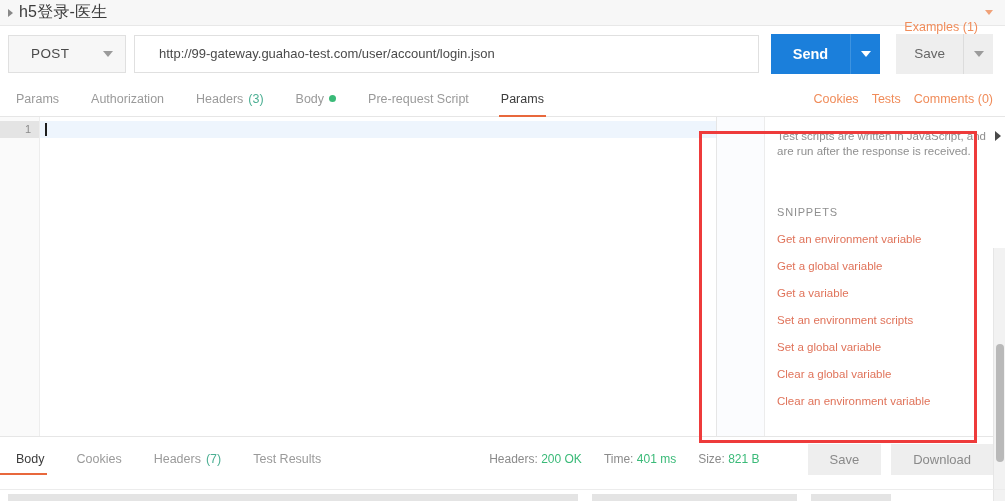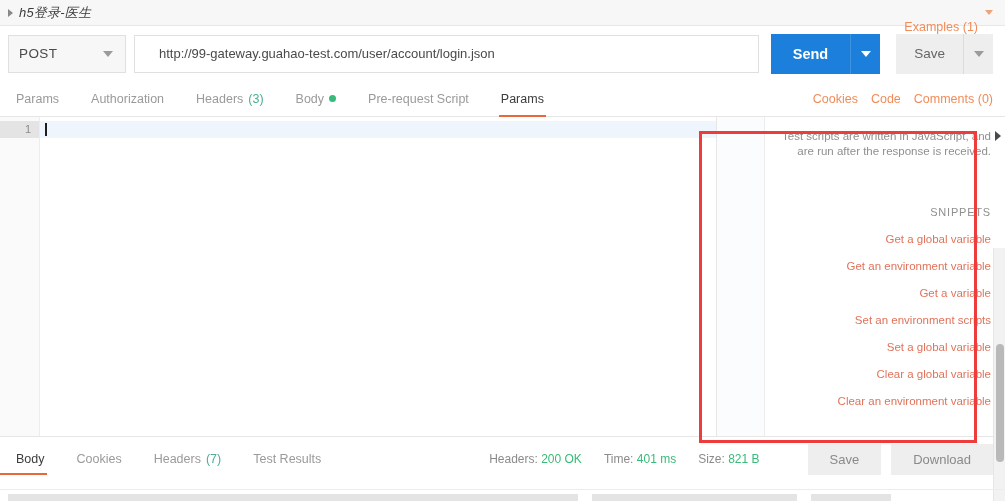--- a/index.html
+++ b/index.html
@@ -21,21 +21,21 @@
     padding: 0 12px 0 8px;
   }
   .title-left { display: flex; align-items: center; gap: 6px; }
   .tri-right {
     width: 0; height: 0;
     border-left: 5px solid #888;
     border-top: 4px solid transparent;
     border-bottom: 4px solid transparent;
   }
   .req-title {
-    font-size: 13px; color: #3b3b3b; letter-spacing: .2px; font-style: italic;
+    font-size: 16px; color: #3b3b3b; letter-spacing: .2px;
   }
   .title-right { margin-left: auto; display: flex; align-items: center; gap: 7px; }
   .examples-link { font-size: 12.5px; color: #f08c5a; margin-top: 28px; }
   .caret-down-o {
     width: 0; height: 0;
     border-top: 5px solid #f0a279;
     border-left: 4px solid transparent;
     border-right: 4px solid transparent;
   }
 
@@ -46,21 +46,21 @@
     display: flex;
     align-items: center;
     padding: 8px 12px 8px 8px;
     gap: 8px;
   }
   .method-select {
     width: 118px; height: 38px;
     border: 1px solid #e0e0e0;
     background: #f7f7f7;
     display: flex; align-items: center;
-    padding: 0 10px;
+    padding: 0 22px;
     position: relative;
   }
   .method-label { font-size: 13.5px; color: #4a4a4a; letter-spacing: .4px; }
   .caret-down-g {
     position: absolute; right: 12px;
     width: 0; height: 0;
     border-top: 6px solid #9b9b9b;
     border-left: 5px solid transparent;
     border-right: 5px solid transparent;
   }
@@ -183,21 +183,20 @@
   }
   .snip-gutter {
     width: 48px;
     background: #fbfcfe;
     border-right: 1px solid #ececec;
   }
   .snip-body {
     flex: 1;
     padding: 12px 14px 10px 12px;
     overflow: hidden;
-    text-align: right;
   }
   .snip-desc {
     font-size: 11.5px; color: #8f8f8f; line-height: 15px;
   }
   .snip-head {
     font-size: 11px; color: #8f8f8f;
     letter-spacing: .8px;
     margin-top: 47px;
   }
   .snip-item {
@@ -329,21 +328,21 @@
     </div>
     <div class="rtab">
       <span>Pre-request Script</span>
     </div>
     <div class="rtab active">
       <span>Params</span>
     </div>
   </div>
   <div class="reqtabs-right">
     <span class="rlink">Cookies</span>
-    <span class="rlink">Code</span>
+    <span class="rlink">Tests</span>
     <span class="rlink">Comments (0)</span>
   </div>
 </div>
 
 <div class="workarea">
 
   <div class="editor">
     <div class="gutter">
       <div class="gutter-line">1</div>
     </div>
@@ -353,22 +352,22 @@
         <span></span>
       </div>
     </div>
   </div>
 
   <div class="snippets">
     <div class="snip-gutter"></div>
     <div class="snip-body">
       <div class="snip-desc">Test scripts are written in JavaScript, and are run after the response is received.</div>
       <div class="snip-head">SNIPPETS</div>
+      <div class="snip-item">Get an environment variable</div>
       <div class="snip-item">Get a global variable</div>
-      <div class="snip-item">Get an environment variable</div>
       <div class="snip-item">Get a variable</div>
       <div class="snip-item">Set an environment scripts</div>
       <div class="snip-item">Set a global variable</div>
       <div class="snip-item">Clear a global variable</div>
       <div class="snip-item">Clear an environment variable</div>
     </div>
     <span class="snip-collapse"></span>
   </div>
 
   <div class="page-scroll">

